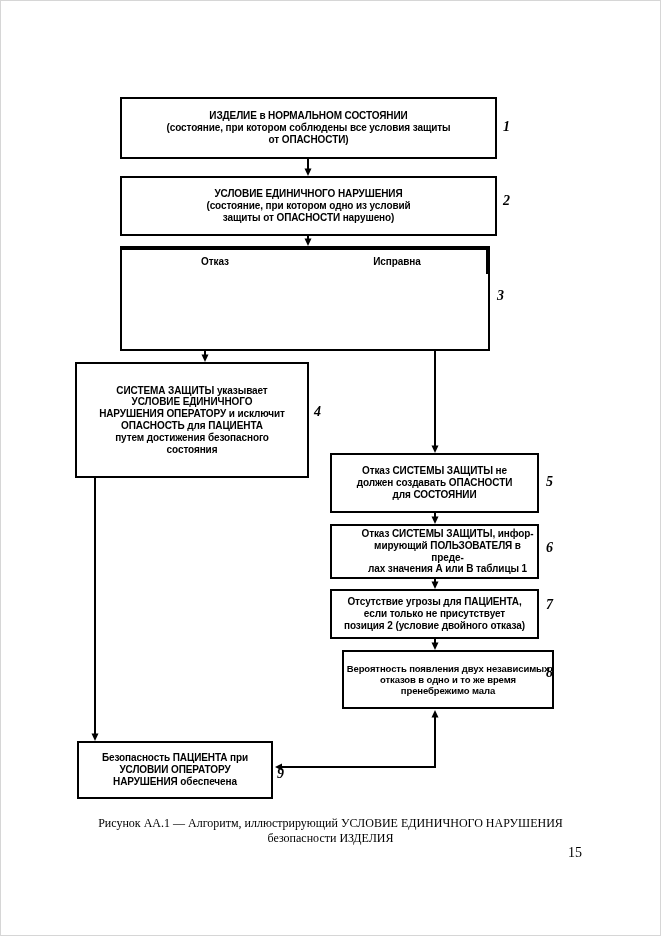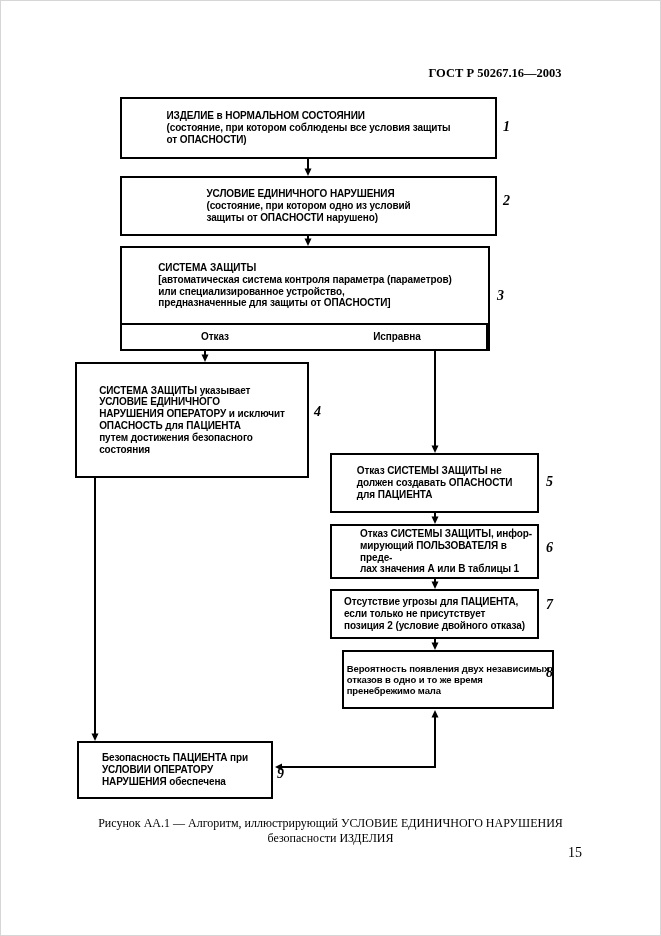--- a/index.html
+++ b/index.html
@@ -7,21 +7,21 @@
     position:relative;width:661px;height:936px;background:#ffffff;
     font-family:"Liberation Sans",sans-serif;color:#000;overflow:hidden;
     box-shadow:inset 0 0 0 1px #d6d6d6;
   }
   .hdr{
     position:absolute;top:66px;left:400px;width:190px;text-align:center;
     font-family:"Liberation Serif",serif;font-weight:bold;font-size:12.5px;
   }
   .box{
     position:absolute;border:2px solid #000;box-sizing:border-box;
-    display:flex;align-items:center;justify-content:center;text-align:left;
+    display:flex;align-items:center;justify-content:center;text-align:center;
     font-weight:bold;font-size:10px;line-height:1.18;white-space:pre-line;
     padding:1px 2px;letter-spacing:-0.1px;
   }
   .num{
     position:absolute;font-family:"Liberation Serif",serif;
     font-style:italic;font-weight:bold;font-size:14px;
   }
   .b3-main{flex:1;display:flex;align-items:center;justify-content:center;white-space:pre-line;}
   .b3-row{display:flex;border-top:2px solid #000;height:24px;}
   .b3-cell{display:flex;align-items:center;justify-content:center;font-size:10px;}
@@ -35,21 +35,20 @@
     position:absolute;left:568px;top:845px;
     font-family:"Liberation Serif",serif;font-size:14px;
   }
   svg.wires{position:absolute;left:0;top:0;}
 </style>
 </head>
 <body>
 
 <div id="page">
 
-  <div class="hdr">ГОСТ Р 50267.16—2003</div>
 
   <svg class="wires" width="661" height="936" viewBox="0 0 661 936">
     <g stroke="#000" stroke-width="2" fill="#000">
       <g>
         <line x1="308" y1="159" x2="308" y2="169"></line>
         <path d="M304.5,168.5 h7 L308,176 Z" stroke="none"></path>
       </g>
       <g>
         <line x1="308" y1="236" x2="308" y2="239"></line>
         <path d="M304.5,238.5 h7 L308,246 Z" stroke="none"></path>
@@ -94,45 +93,41 @@
   <div class="num" style="left:503px;top:119px;">1</div>
 
   <div class="box" style="left:120px;top:176px;width:377px;height:60px;">
     <span>УСЛОВИЕ ЕДИНИЧНОГО НАРУШЕНИЯ
 (состояние, при котором одно из условий
 защиты от ОПАСНОСТИ нарушено)</span>
   </div>
   <div class="num" style="left:503px;top:193px;">2</div>
 
   <div class="box" style="left:120px;top:246px;width:370px;height:105px;flex-direction:column;align-items:stretch;justify-content:flex-start;padding:0;">
-    <div class="b3-main">СИСТЕМА ЗАЩИТЫ
-[автоматическая система контроля параметра (параметров)
-или специализированное устройство,
-предназначенные для защиты от ОПАСНОСТИ]</div>
     <div class="b3-row">
       <div class="b3-cell b3-right">Отказ</div>
       <div class="b3-cell b3-left">Исправна</div>
     </div>
   </div>
   <div class="num" style="left:497px;top:288px;">3</div>
 
   <div class="box" style="left:75px;top:362px;width:234px;height:116px;">
     <span>СИСТЕМА ЗАЩИТЫ указывает
 УСЛОВИЕ ЕДИНИЧНОГО
 НАРУШЕНИЯ ОПЕРАТОРУ и исключит
 ОПАСНОСТЬ для ПАЦИЕНТА
 путем достижения безопасного
 состояния</span>
   </div>
   <div class="num" style="left:314px;top:404px;">4</div>
 
   <div class="box" style="left:330px;top:453px;width:209px;height:60px;">
     <span>Отказ СИСТЕМЫ ЗАЩИТЫ не
 должен создавать ОПАСНОСТИ
-для ПАЦИЕНТА</span>
+для СОСТОЯНИИ</span>
   </div>
   <div class="num" style="left:546px;top:474px;">5</div>
 
   <div class="box" style="left:330px;top:524px;width:209px;height:55px;padding-left:28px;">
     <span>Отказ СИСТЕМЫ ЗАЩИТЫ, инфор-
 мирующий ПОЛЬЗОВАТЕЛЯ в преде-
 лах значения А или В таблицы 1</span>
   </div>
   <div class="num" style="left:546px;top:540px;">6</div>
 

